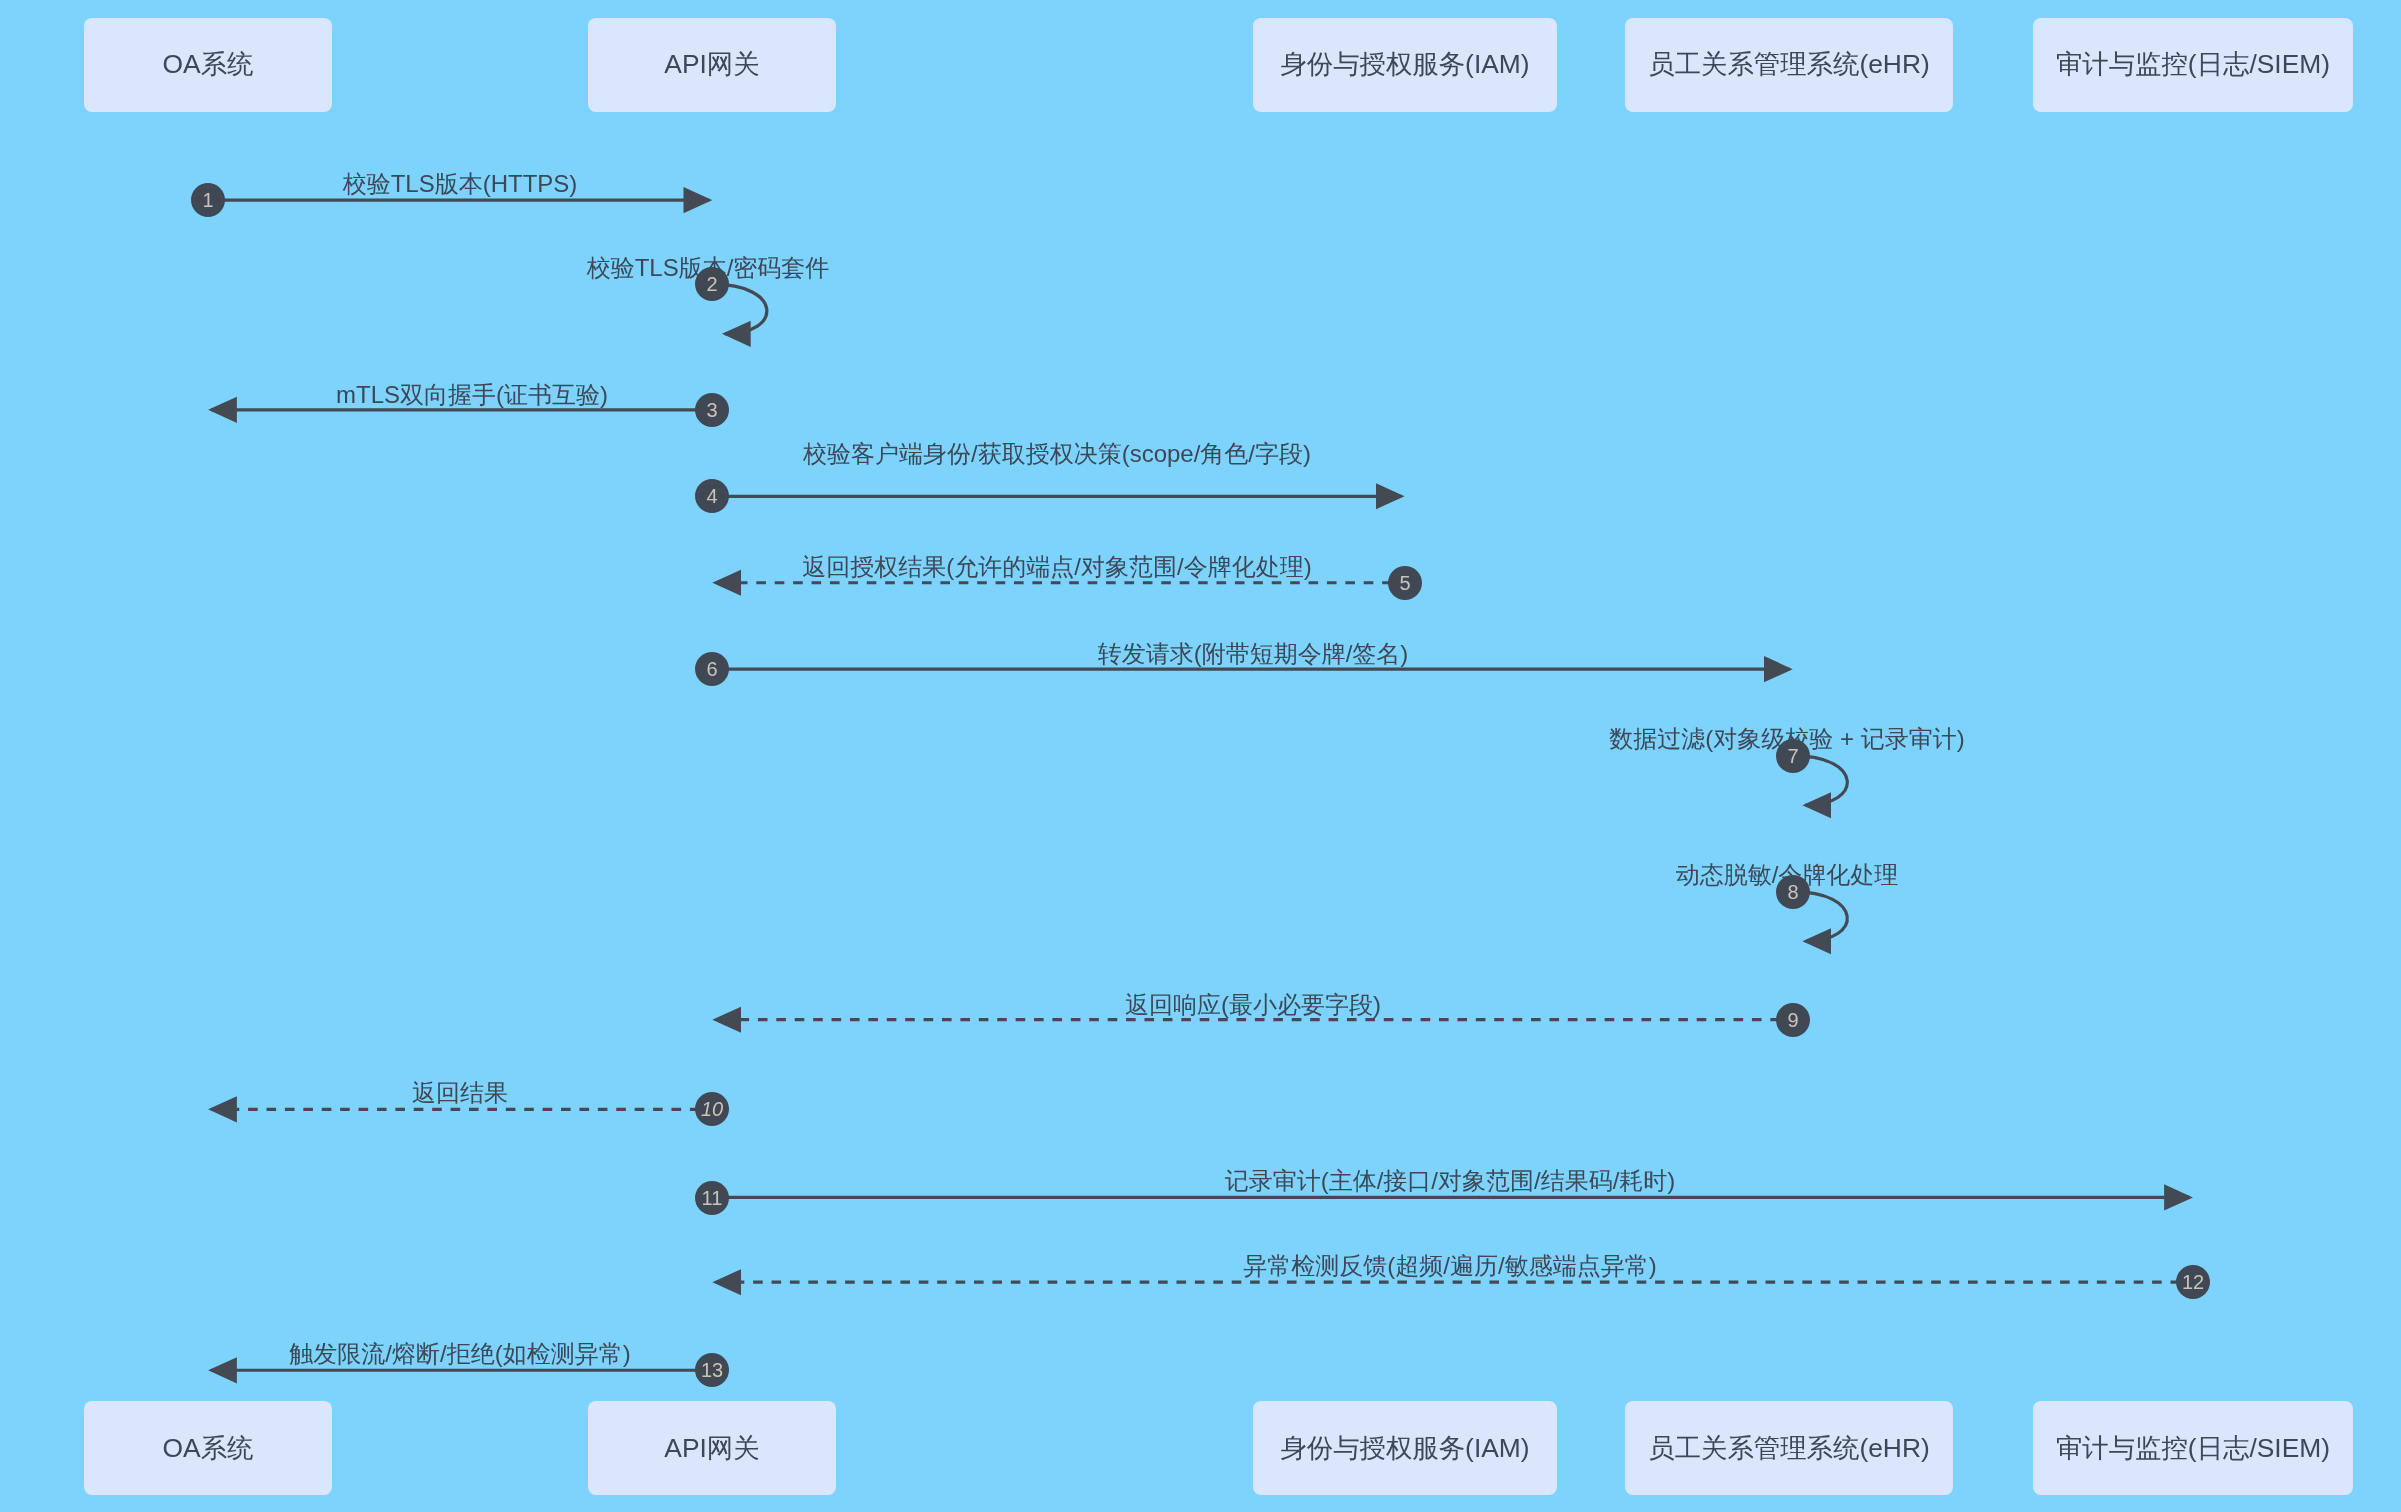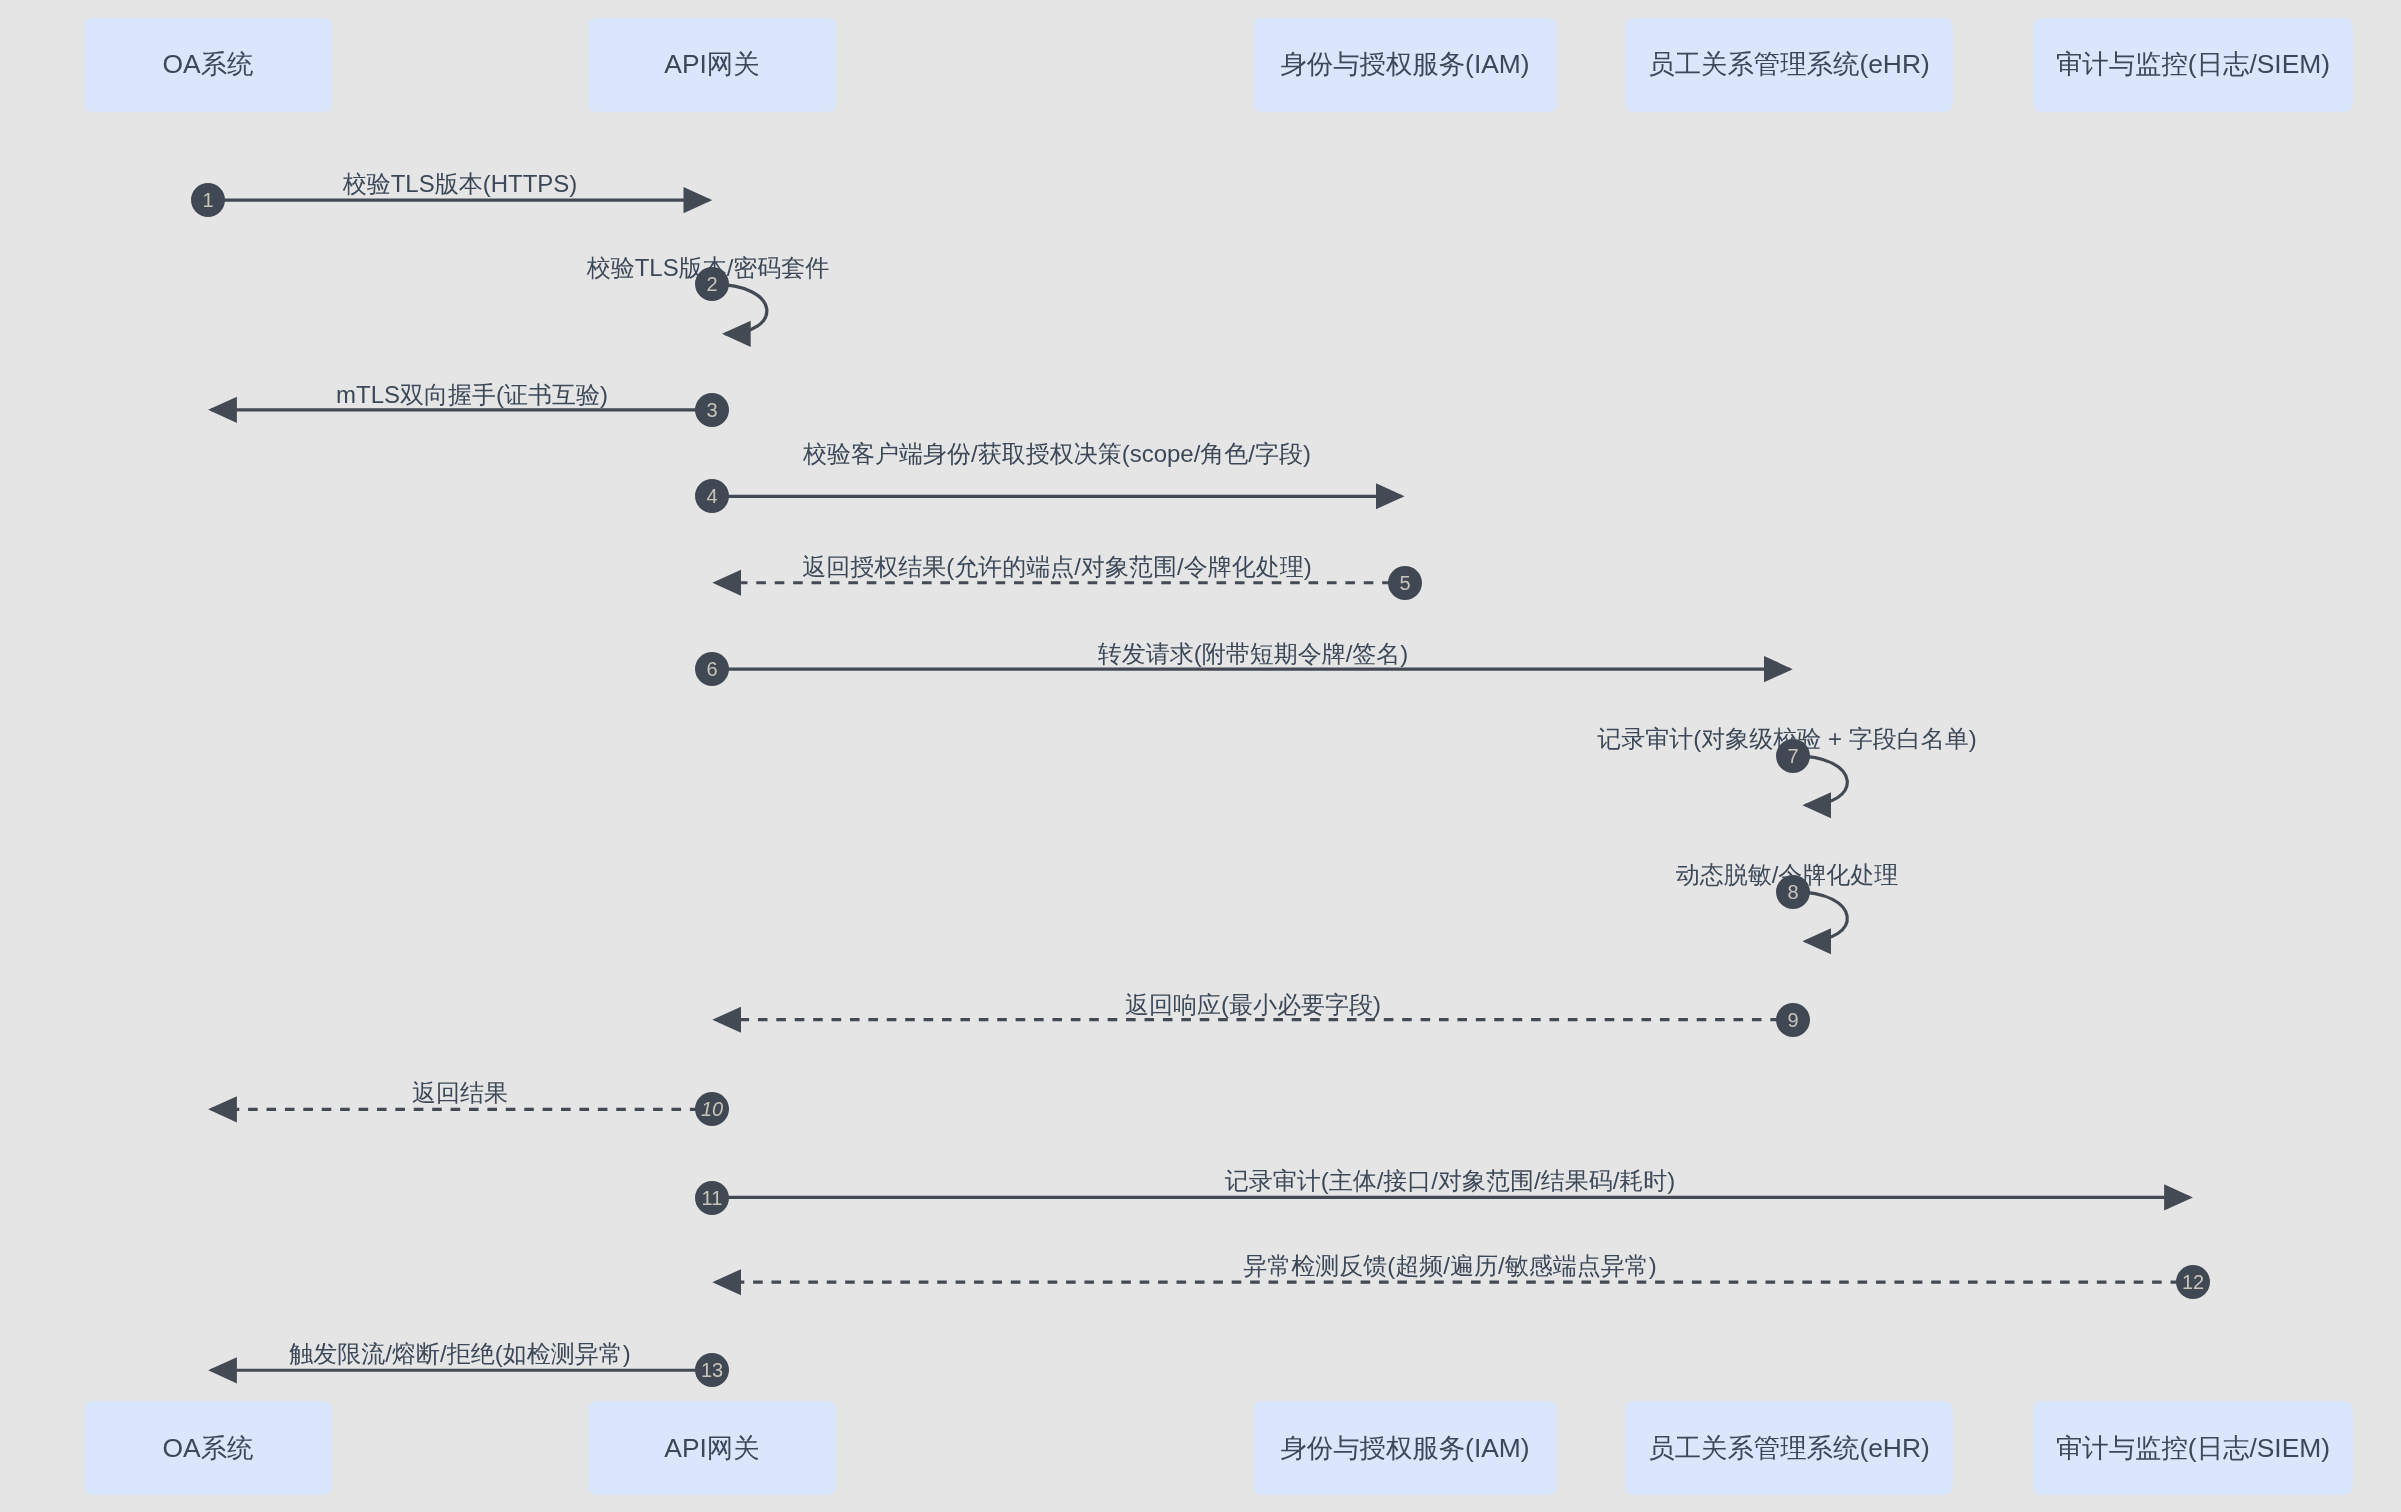--- a/index.html
+++ b/index.html
@@ -4,21 +4,21 @@
 <style>
   html, body {
     margin: 0;
     padding: 0;
     background: #ffffff;
   }
   #canvas {
     position: relative;
     width: 2401px;
     height: 1512px;
-    background: #e5e5e5;
+    background: #7dd3fc;
     font-family: "Liberation Sans", "DejaVu Sans", sans-serif;
     overflow: hidden;
   }
   .participant-box {
     position: absolute;
     background: #d9e6fb;
     border-radius: 8px;
     display: flex;
     align-items: center;
     justify-content: center;
@@ -125,21 +125,21 @@
         <span>审计与监控(日志/SIEM)</span>
       </div>
     </div>
   <div id="labels">
       <div class="msg-label center" style="left: 460px; top: 172px;">校验TLS版本(HTTPS)</div>
       <div class="msg-label center" style="left: 708px; top: 256px;">校验TLS版本/密码套件</div>
       <div class="msg-label center" style="left: 472px; top: 383px;">mTLS双向握手(证书互验)</div>
       <div class="msg-label center" style="left: 1057px; top: 442px;">校验客户端身份/获取授权决策(scope/角色/字段)</div>
       <div class="msg-label center" style="left: 1057px; top: 555px;">返回授权结果(允许的端点/对象范围/令牌化处理)</div>
       <div class="msg-label center" style="left: 1253px; top: 642px;">转发请求(附带短期令牌/签名)</div>
-      <div class="msg-label center" style="left: 1787px; top: 727px;">记录审计(对象级校验 + 字段白名单)</div>
+      <div class="msg-label center" style="left: 1787px; top: 727px;">数据过滤(对象级校验 + 记录审计)</div>
       <div class="msg-label center" style="left: 1787px; top: 863px;">动态脱敏/令牌化处理</div>
       <div class="msg-label center" style="left: 1253px; top: 993px;">返回响应(最小必要字段)</div>
       <div class="msg-label center" style="left: 460px; top: 1081px;">返回结果</div>
       <div class="msg-label center" style="left: 1450px; top: 1169px;">记录审计(主体/接口/对象范围/结果码/耗时)</div>
       <div class="msg-label center" style="left: 1450px; top: 1254px;">异常检测反馈(超频/遍历/敏感端点异常)</div>
       <div class="msg-label center" style="left: 460px; top: 1342px;">触发限流/熔断/拒绝(如检测异常)</div>
     </div>
   <div id="badges">
       <div class="seq-circle" style="left: 208px; top: 200px;">1</div>
       <div class="seq-circle" style="left: 712px; top: 284px;">2</div>

